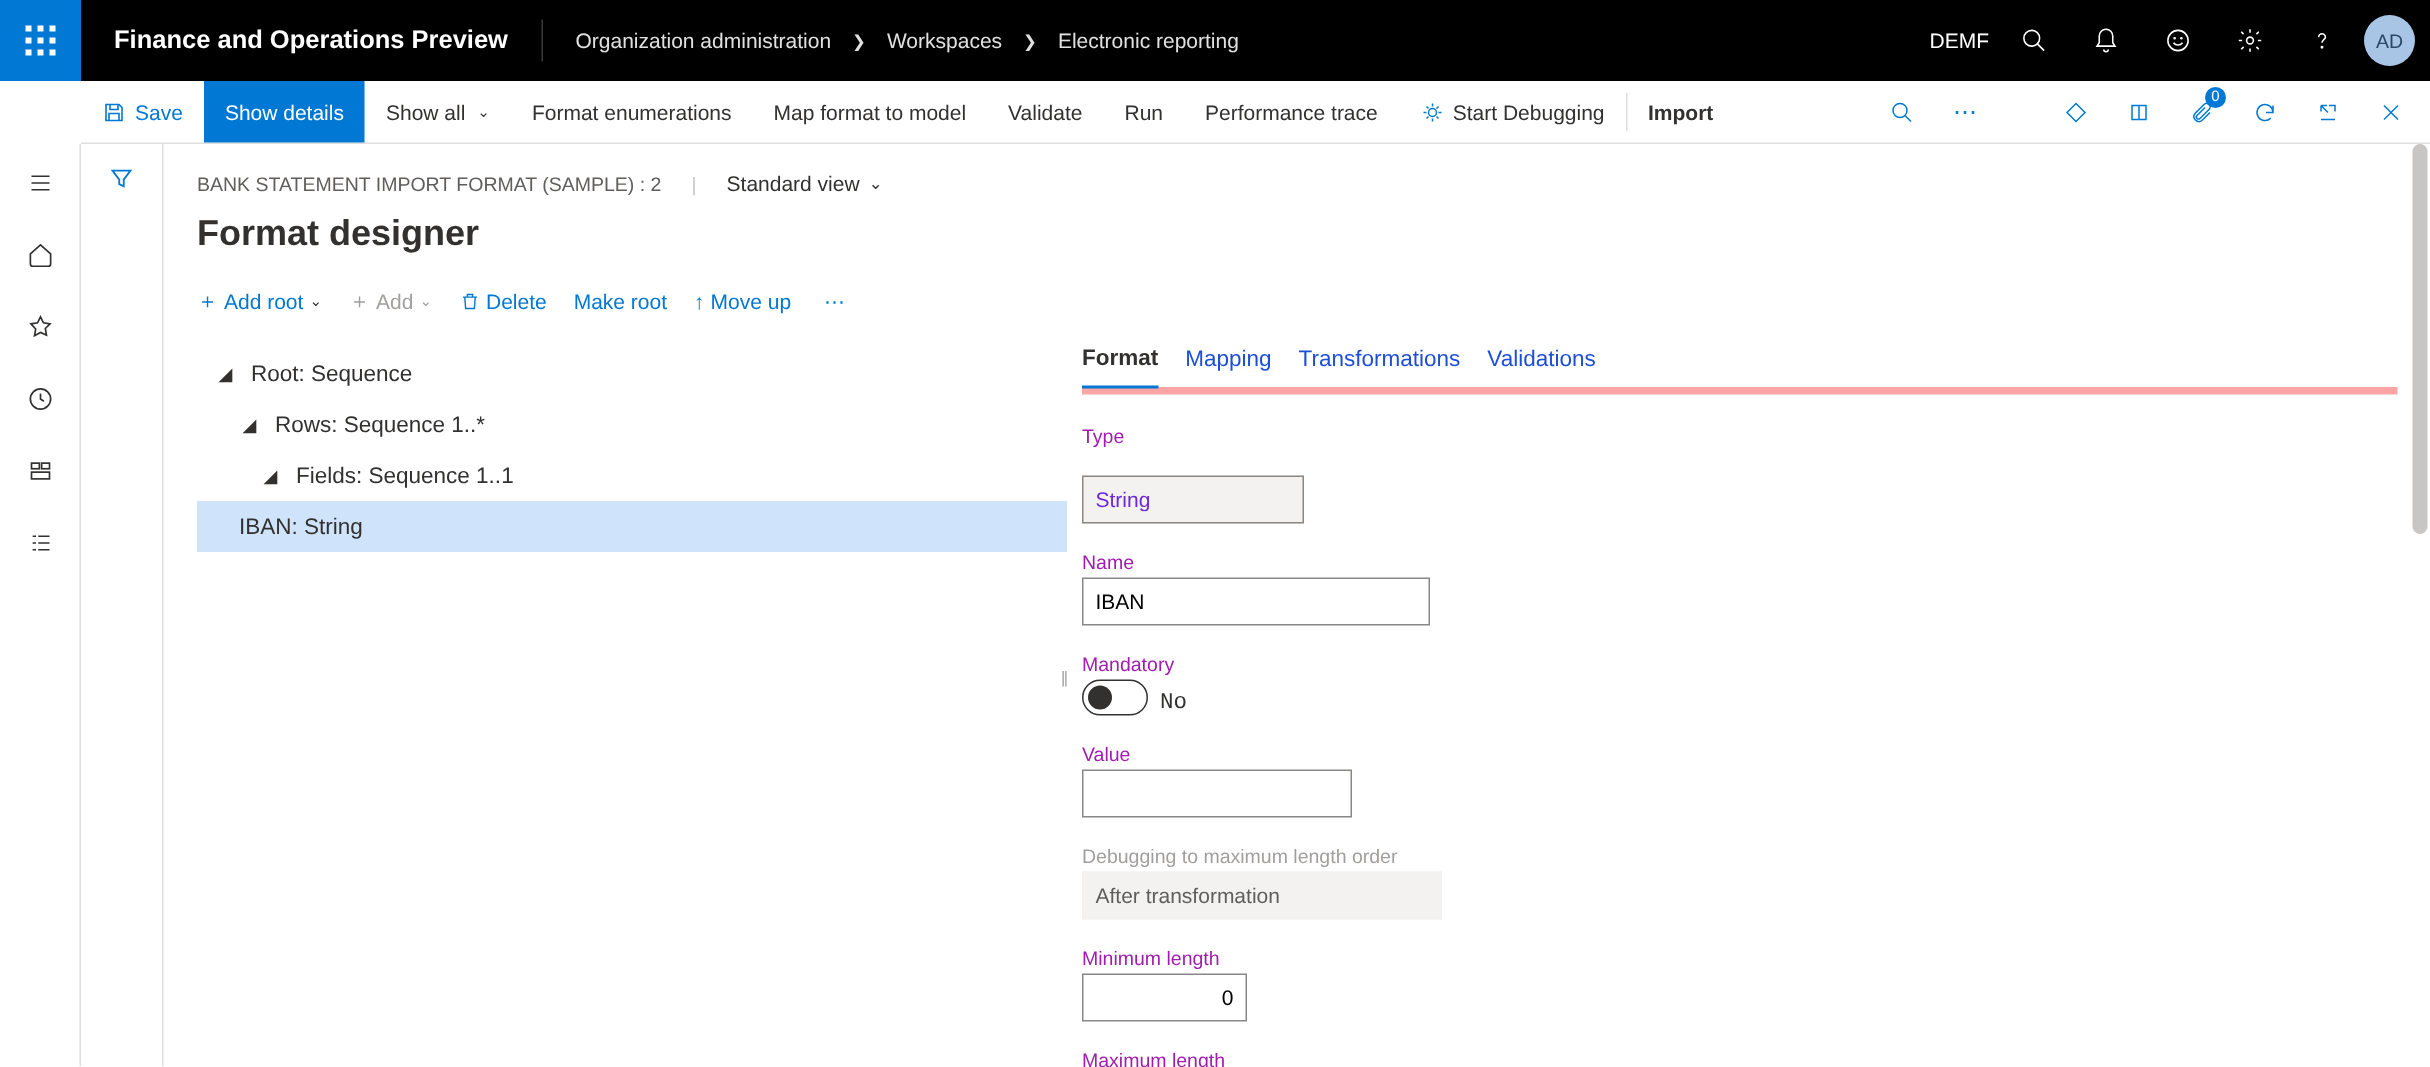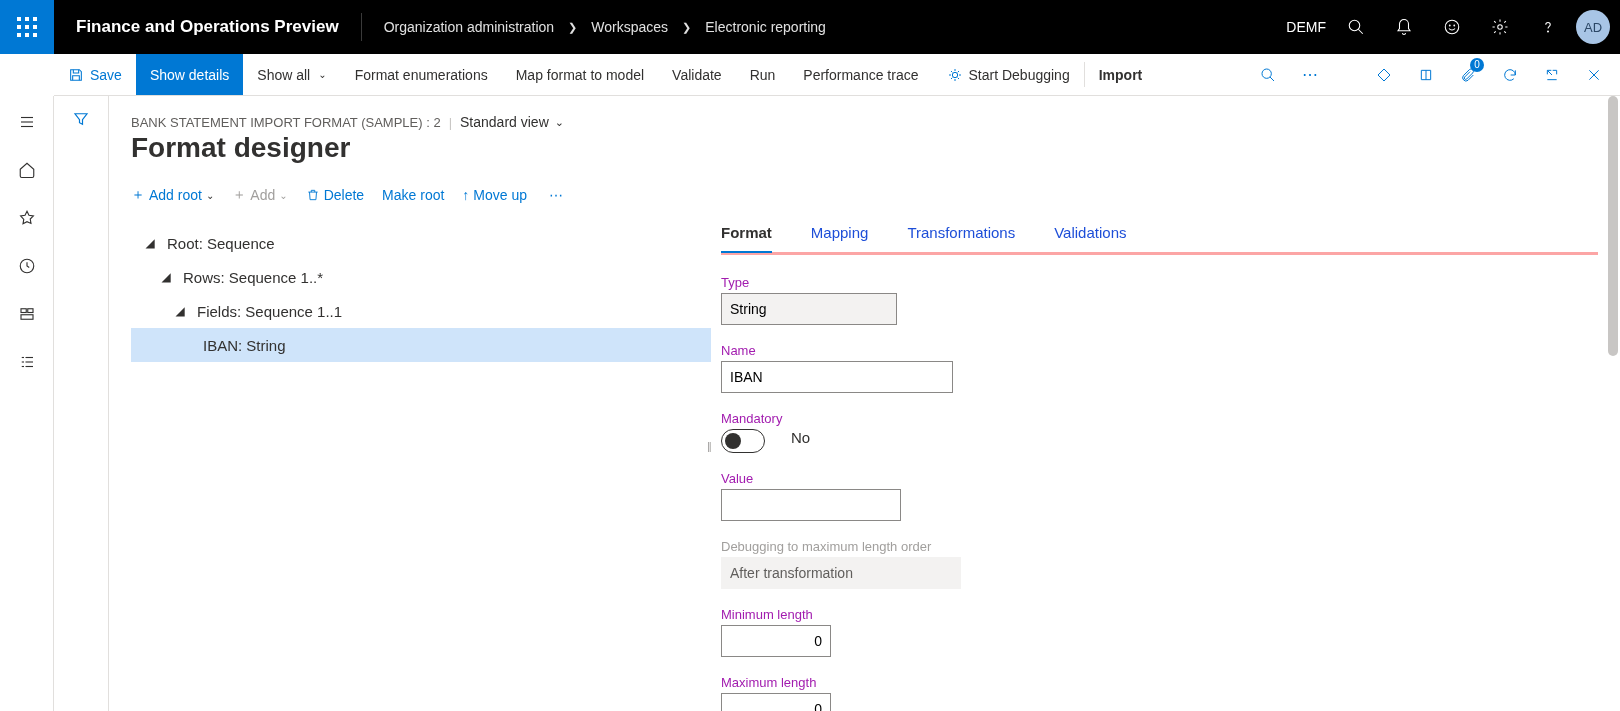--- a/index.html
+++ b/index.html
@@ -98,26 +98,26 @@
   .filtercol {
     width:55px; border-right:1px solid #e1dfdd;
     display:flex; justify-content:center; padding-top:14px;
   }
   .filtercol .fc { color:#0078d4; cursor:pointer; }
 
   .main {
     flex:1; padding:18px 22px 0 22px; overflow-y:auto; position:relative;
   }
   .pagehead-sub {
-    font-size:13px; color:#605e5c; display:flex; align-items:center; gap:8px;
+    font-size:13px; color:#605e5c; display:flex; align-items:center; gap:20px;
   }
   .pagehead-sub .view {
     font-size:14px; color:#323130; cursor:pointer; display:flex; align-items:center; gap:6px;
   }
-  .pagehead-title { font-size:28px; font-weight:600; margin-top:2px; }
+  .pagehead-title { font-size:24px; font-weight:600; margin-top:12px; }
 
   .toolbar2 {
     display:flex; align-items:center; gap:18px; margin-top:22px; padding-bottom:6px;
   }
   .t2-btn { display:flex; align-items:center; gap:4px; cursor:pointer; color:#0078d4; font-size:14px; }
   .t2-btn.disabled { color:#a19f9d; cursor:default; }
   .t2-chev { font-size:10px; color:#323130; }
   .t2-more { color:#0078d4; letter-spacing:2px; cursor:pointer; padding:0 4px; }
 
   .content-split { display:flex; gap:10px; margin-top:10px; position:relative; }
@@ -127,52 +127,53 @@
     display:flex; align-items:center; height:34px; font-size:15px;
     cursor:pointer; color:#323130;
   }
   .tree-row.selected { background:#cfe4fa; }
   .tree-caret {
     width:18px; text-align:center; font-size:12px; color:#323130;
   }
   .indent-1 { padding-left:10px; }
   .indent-2 { padding-left:26px; }
   .indent-3 { padding-left:40px; }
-  .indent-4 { padding-left:72px; }
+  .indent-4 { padding-left:28px; }
 
   .splitter {
     position:absolute; left:576px; top:220px; color:#a19f9d; font-size:11px;
     cursor:col-resize; letter-spacing:-1px;
     user-select:none;
   }
 
   .panel { flex:1; padding:0 0 30px 0; }
-  .tabs { display:flex; gap:39px; border-bottom:3px solid #fca5a5; padding-left:0; }
+  .tabs { display:flex; gap:18px; border-bottom:5px solid #fca5a5; padding-left:0;align-items:flex-end; }
   .tab { padding:4px 0 10px 0; font-size:15px; cursor:pointer; color:#1d4ed8; }
   .tab.active { color:#323130; font-weight:600; border-bottom:2px solid #0078d4; margin-bottom:-1px; }
 
   .fields { padding-top:20px; display:flex; flex-direction:column; gap:18px; max-width:300px; }
   .field label { display:block; font-size:13px; color:#a21caf; margin-bottom:3px; }
   .field input[type=text] {
     width:232px; height:32px; border:1px solid #8a8886; padding:0 8px;
     font-size:14px; font-family:inherit; background:#fff;
   }
   .field input.numeric { width:110px; text-align:right; }
   .field input.readonly {
-    width:176px; background:#f3f2f1; height:32px; color:#000000;
+    width:148px; background:#f3f2f1; height:32px; color:#6d28d9;
     border:1px solid #8a8886;
+    margin-top:16px;
   }
   .field input.disabled {
     width:240px; background:#f3f2f1; height:32px; color:#605e5c;
     border:1px solid #f3f2f1;
   }
   .field.dim label { color:#a19f9d; }
   .field input.valueinput { width:180px; }
 
-  .toggle-row { display:flex; align-items:flex-start; gap:26px; }
+  .toggle-row { display:flex; align-items:flex-end; gap:8px;font-family:Liberation Mono, monospace; }
   .toggle {
     width:44px; height:24px; border-radius:12px; border:1px solid #323130;
     position:relative; cursor:pointer; background:#fff;
   }
   .toggle::after {
     content:''; position:absolute; left:3px; top:3px; width:16px; height:16px;
     border-radius:50%; background:#323130;
   }
   .toggle-label { font-size:15px; }
 

